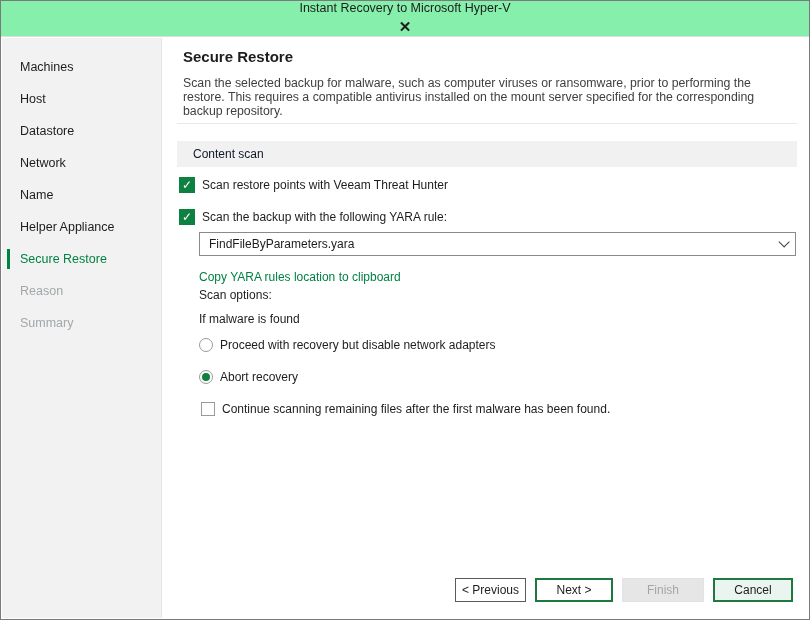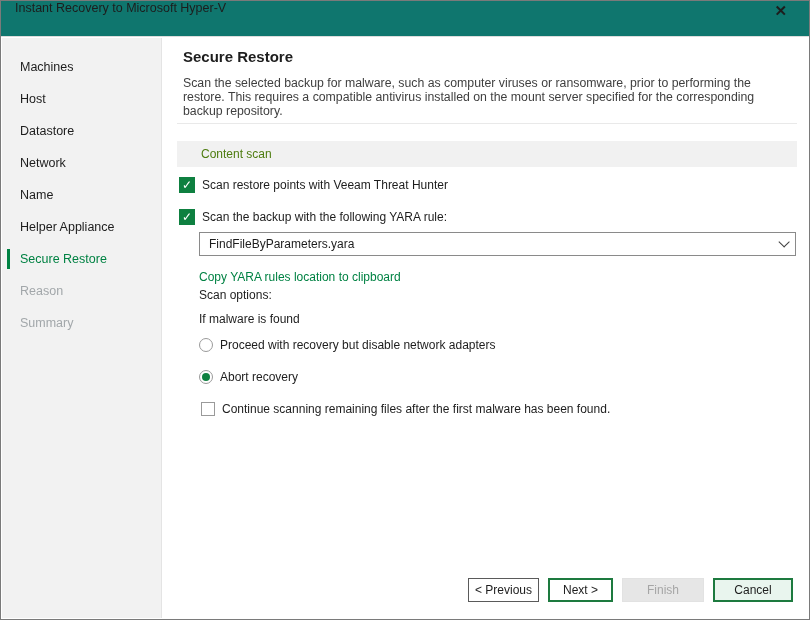--- a/index.html
+++ b/index.html
@@ -7,22 +7,22 @@
   body { font-family:"Liberation Sans", sans-serif; background:#fff; position:relative; }
 
   .window {
     position:absolute; inset:0; background:#fff;
     border:1px solid #7a7a7a; overflow:hidden;
   }
 
   
   .titlebar {
     position:absolute; top:0; left:0; right:0; height:36px;
-    background:#0f766e; border-bottom:1px solid #dcdcdc;
-    display:flex; align-items:flex-start; padding:0 14px;
+    background:#86efac; border-bottom:1px solid #dcdcdc;
+    display:flex; align-items:center; padding:0 14px;flex-direction:column;
   }
   .titlebar .title { font-size:12.5px; color:#1d1d1d; flex:1; }
   .titlebar .close {
     font-size:15px; font-weight:bold; color:#1d1d1d; cursor:pointer;
     padding:2px 8px; line-height:1;
   }
 
   
   .sidebar {
     position:absolute; top:37px; left:1px; bottom:1px; width:160px;
@@ -44,22 +44,22 @@
 
   .page-title { position:absolute; left:21px; top:10px; font-size:15px; font-weight:bold; color:#1d1d1d; }
   .page-desc {
     position:absolute; left:21px; top:38px; width:612px;
     font-size:12.3px; line-height:14px; color:#3f3f3f;
   }
   .sep { position:absolute; left:15px; top:85px; width:620px; border-top:1px solid #e9e9e9; }
 
   .section-bar {
     position:absolute; left:15px; top:103px; width:620px; height:26px;
-    background:#f1f1f1; display:flex; align-items:center; padding-left:24px;
-    font-size:12px; color:#4d7c0f;
+    background:#f1f1f1; display:flex; align-items:center; padding-left:16px;
+    font-size:12px; color:#0f172a;
   }
 
   .row { position:absolute; display:flex; align-items:center; font-size:12px; color:#1d1d1d; }
   .row label { margin-left:7px; cursor:default; }
 
   .cb {
     width:16px; height:16px; flex:0 0 16px; cursor:pointer;
     display:flex; align-items:center; justify-content:center;
   }
   .cb.checked { background:#0e8040; border:1px solid #0e8040; color:#fff; font-size:12px; line-height:1; }
@@ -91,21 +91,21 @@
   
   .footer {
     position:absolute; right:15px; bottom:16px; display:flex; gap:9px;
   }
   .btn {
     height:24px; font-family:"Liberation Sans", sans-serif; font-size:12px;
     background:#fff; color:#1d1d1d; cursor:pointer;
     display:flex; align-items:center; justify-content:center;
   }
   .btn-previous { width:71px; border:1px solid #5a5a5a; }
-  .btn-next     { width:65px; border:2px solid #1d7a3f; }
+  .btn-next     { width:78px; border:2px solid #1d7a3f; }
   .btn-finish   { width:82px; border:1px solid #e2e2e2; background:#e6e6e6; color:#a6a6a6; cursor:default; }
   .btn-cancel   { width:80px; border:2px solid #1d7a3f; background:#e9f5ee; }
 </style>
 </head>
 <body>
 
 <div class="window">
 
   <div class="titlebar">
     <span class="title">Instant Recovery to Microsoft Hyper-V</span>

